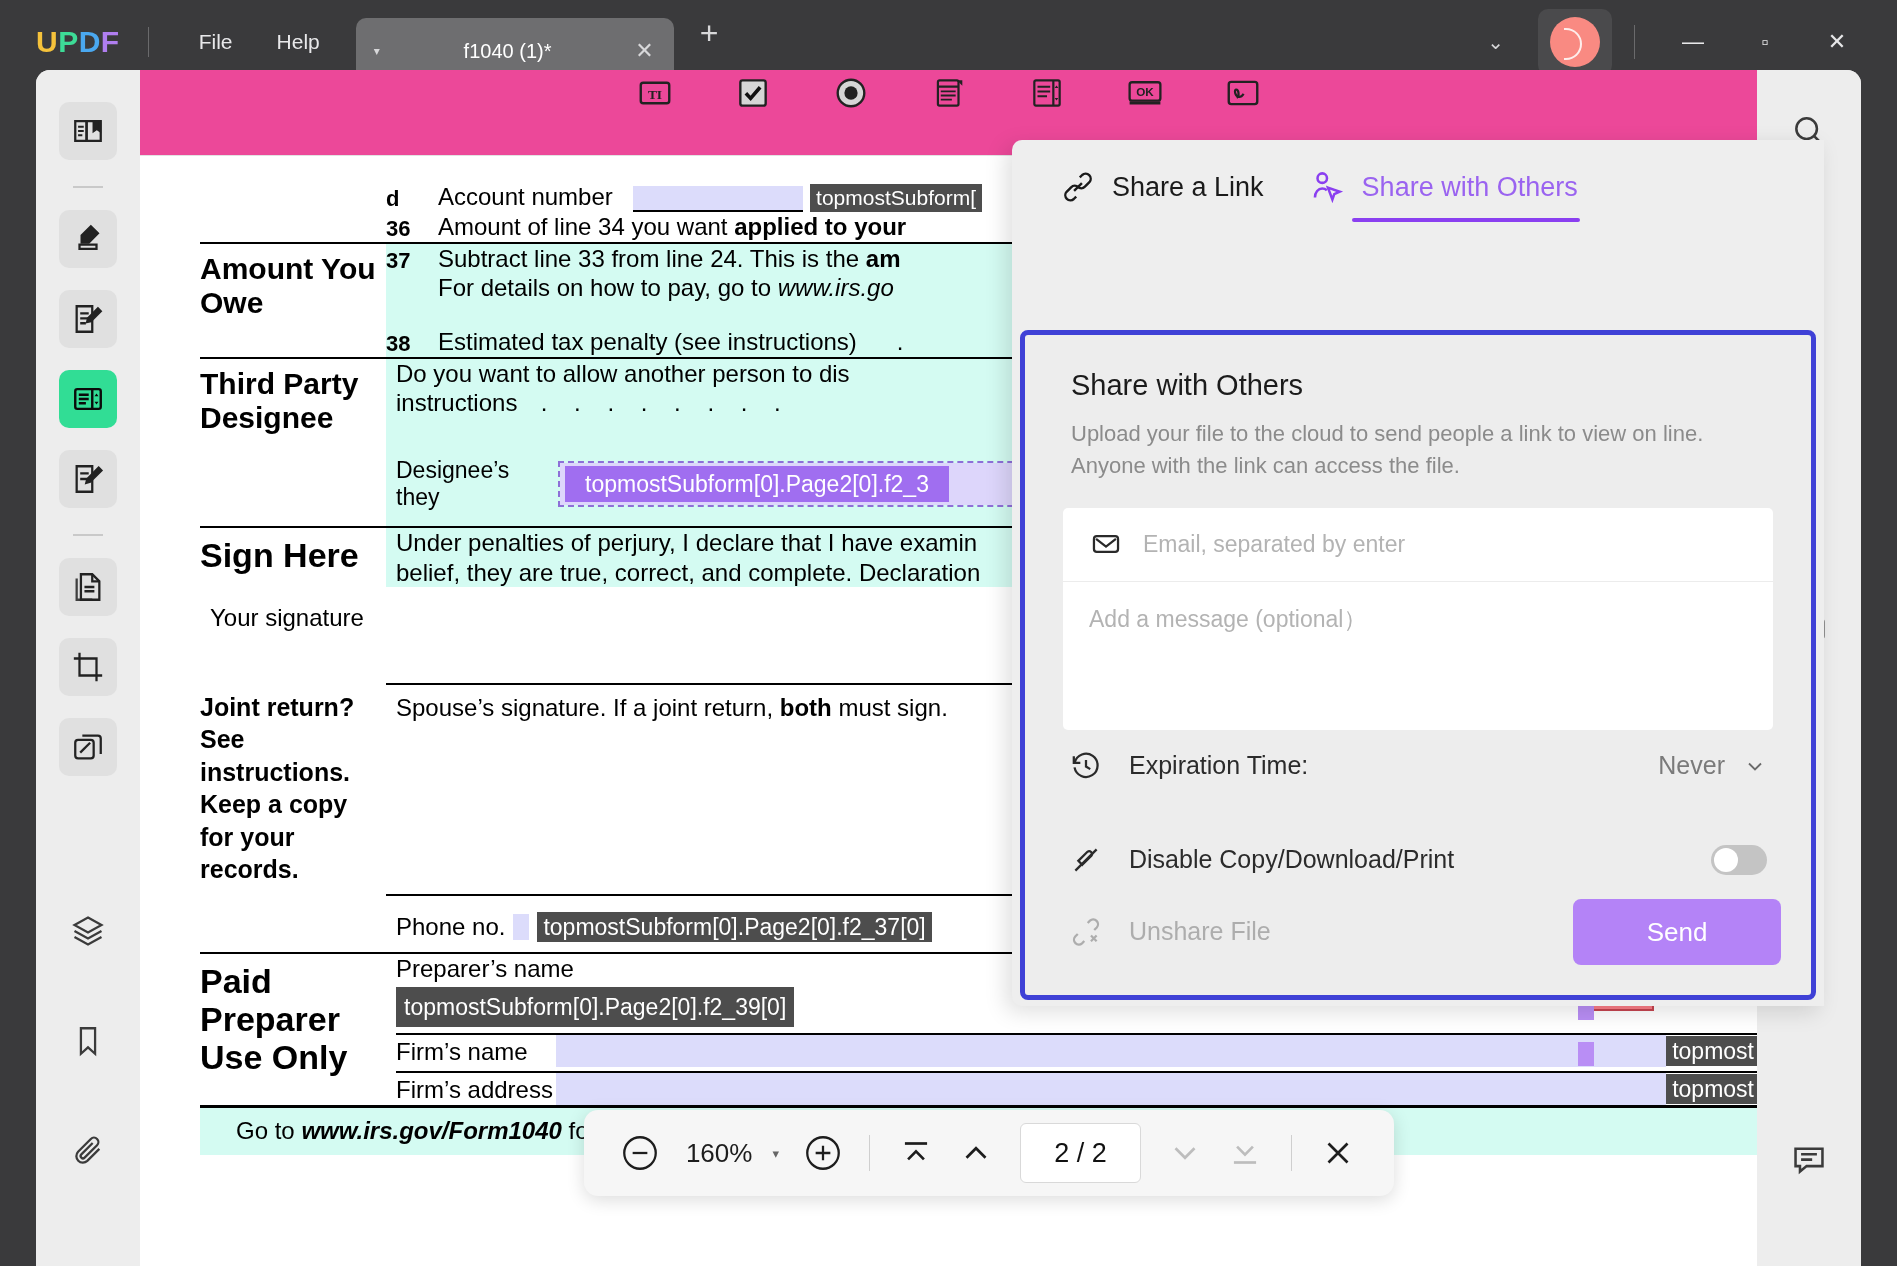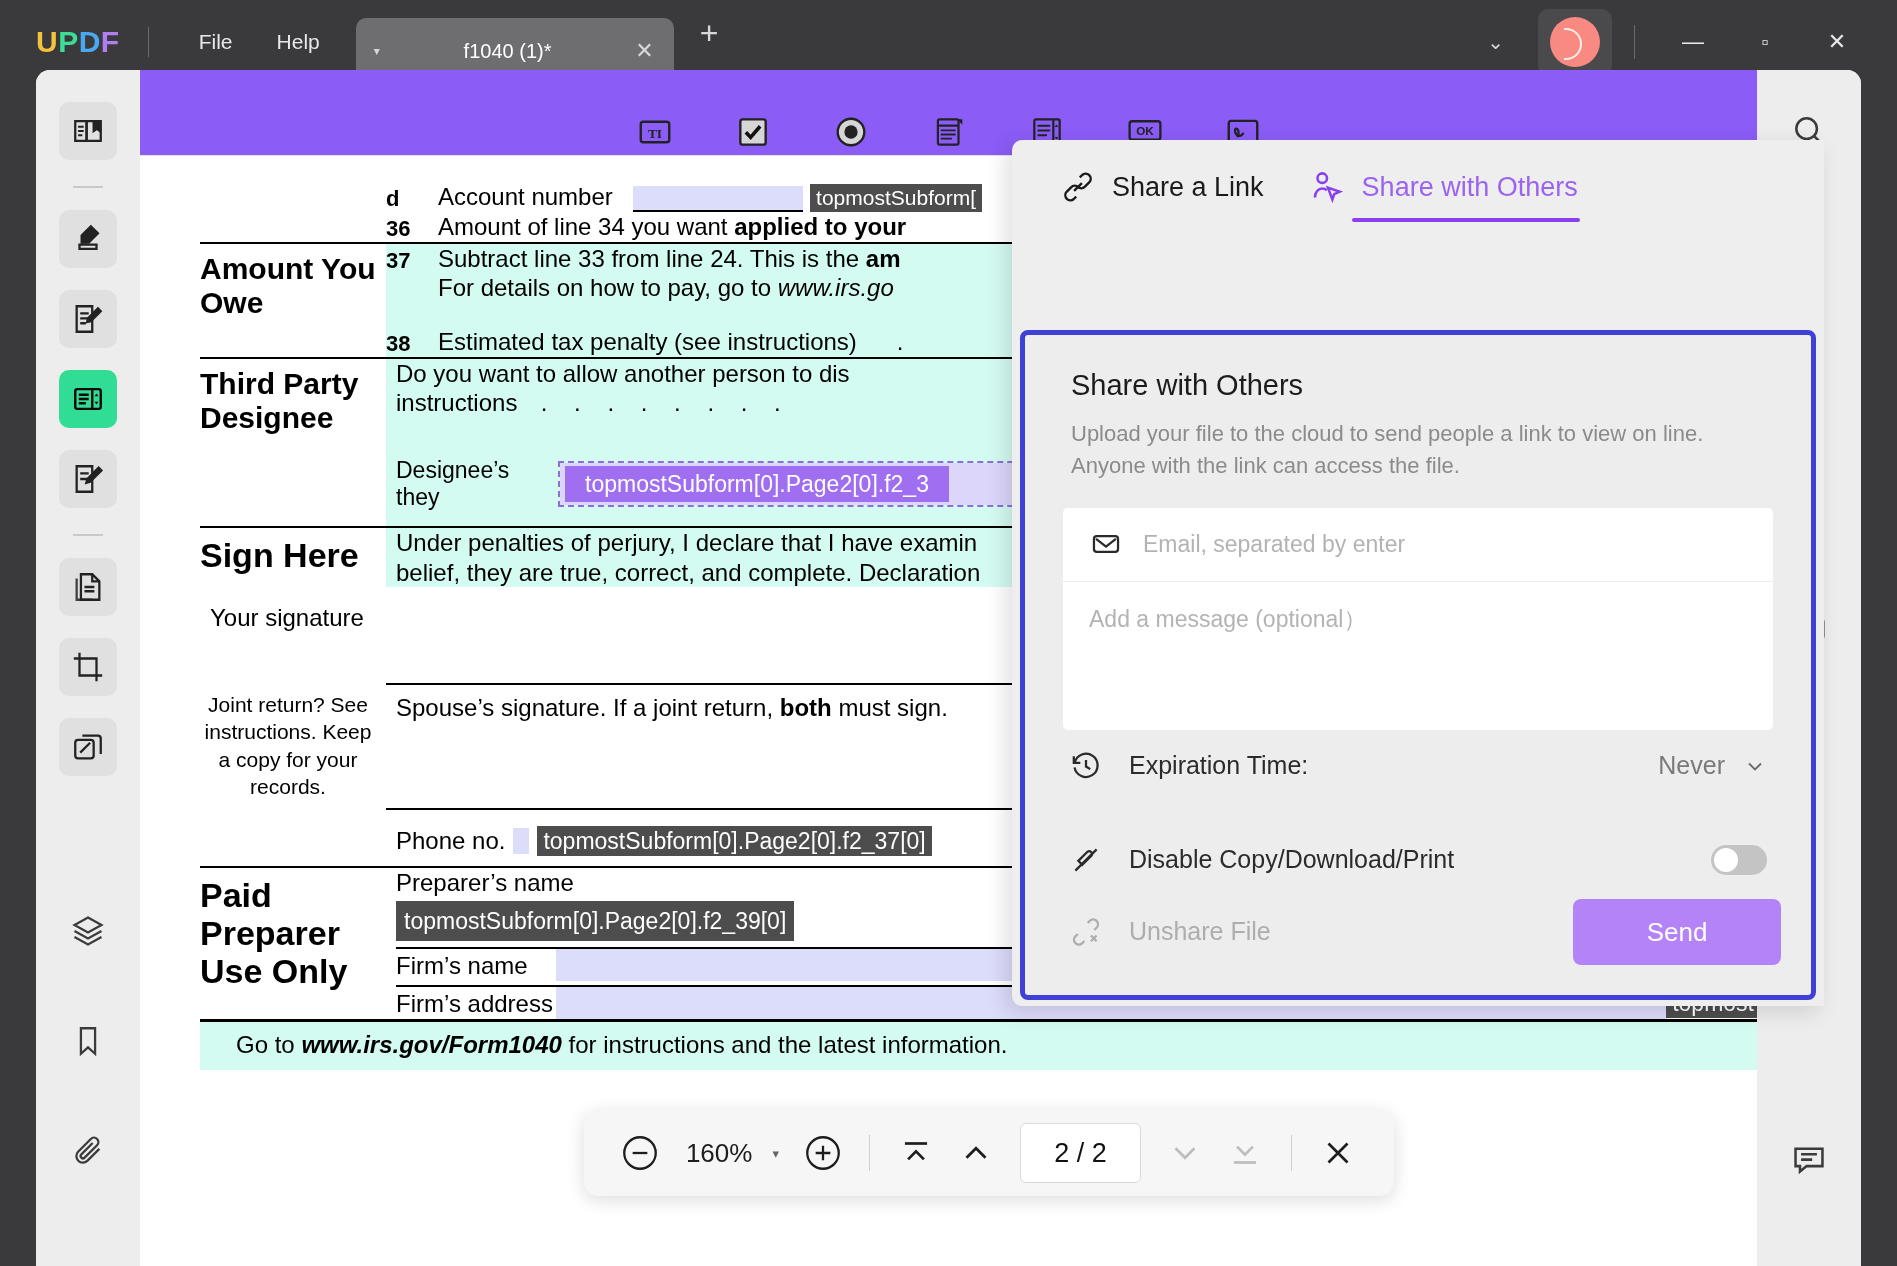--- a/index.html
+++ b/index.html
@@ -89,22 +89,22 @@
     background:#ededed;
     display:flex; flex-direction:column; align-items:center;
     padding-top:32px;
   }
   .rightrail .rail-btn{ background:transparent; margin-bottom:36px; }
   .rr-bottom{ margin-top:auto; padding-bottom:42px; }
 
   
   .formbar{
     position:absolute; top:0; left:104px; right:104px; height:86px;
-    background:#8b5cf6;
-    display:flex; align-items:flex-end; justify-content:center;
+    background:#ec4899;
+    display:flex; align-items:flex-start; justify-content:center;
     gap:52px;
     border-bottom:1px solid #e2e2e2;
   }
   .fb-btn{ width:46px;height:46px;display:flex;align-items:center;justify-content:center;color:#2b2b2b;}
 
   
   .docarea{
     position:absolute; top:86px; left:104px; right:104px; bottom:0;
     background:#ffffff;
     overflow:hidden;
@@ -113,21 +113,21 @@
     position:absolute; top:-30px; left:60px; width:1560px;
     font-family:"Liberation Sans", sans-serif;
     color:#000;
   }
   .rowline{ border-top:2.5px solid #000; }
   .f-row{ display:flex; }
   .f-label{
     width:186px; flex:none; font-weight:bold; font-size:30px; line-height:1.12;
     padding:8px 10px 8px 0;
   }
-  .f-label.small{ font-weight:normal; font-size:21px; line-height:1.3;text-align:center; }
+  .f-label.small{ font-weight:bold; font-size:25px; line-height:1.3; }
   .f-num{ width:52px; flex:none; font-weight:bold; font-size:22px; padding-top:4px; }
   .f-txt{ flex:1; font-size:24px; line-height:1.22; }
   .teal{ background:#d4fbf2; }
   .white{ background:#ffffff; }
   .fieldname{
     background:#4d4d4d; color:#fff; font-size:21px; padding:1px 6px;
     white-space:nowrap; display:inline-block;
   }
   .fieldbox{ background:#dcdcfb; display:inline-block; height:26px; vertical-align:middle;}
   .purplefield{

